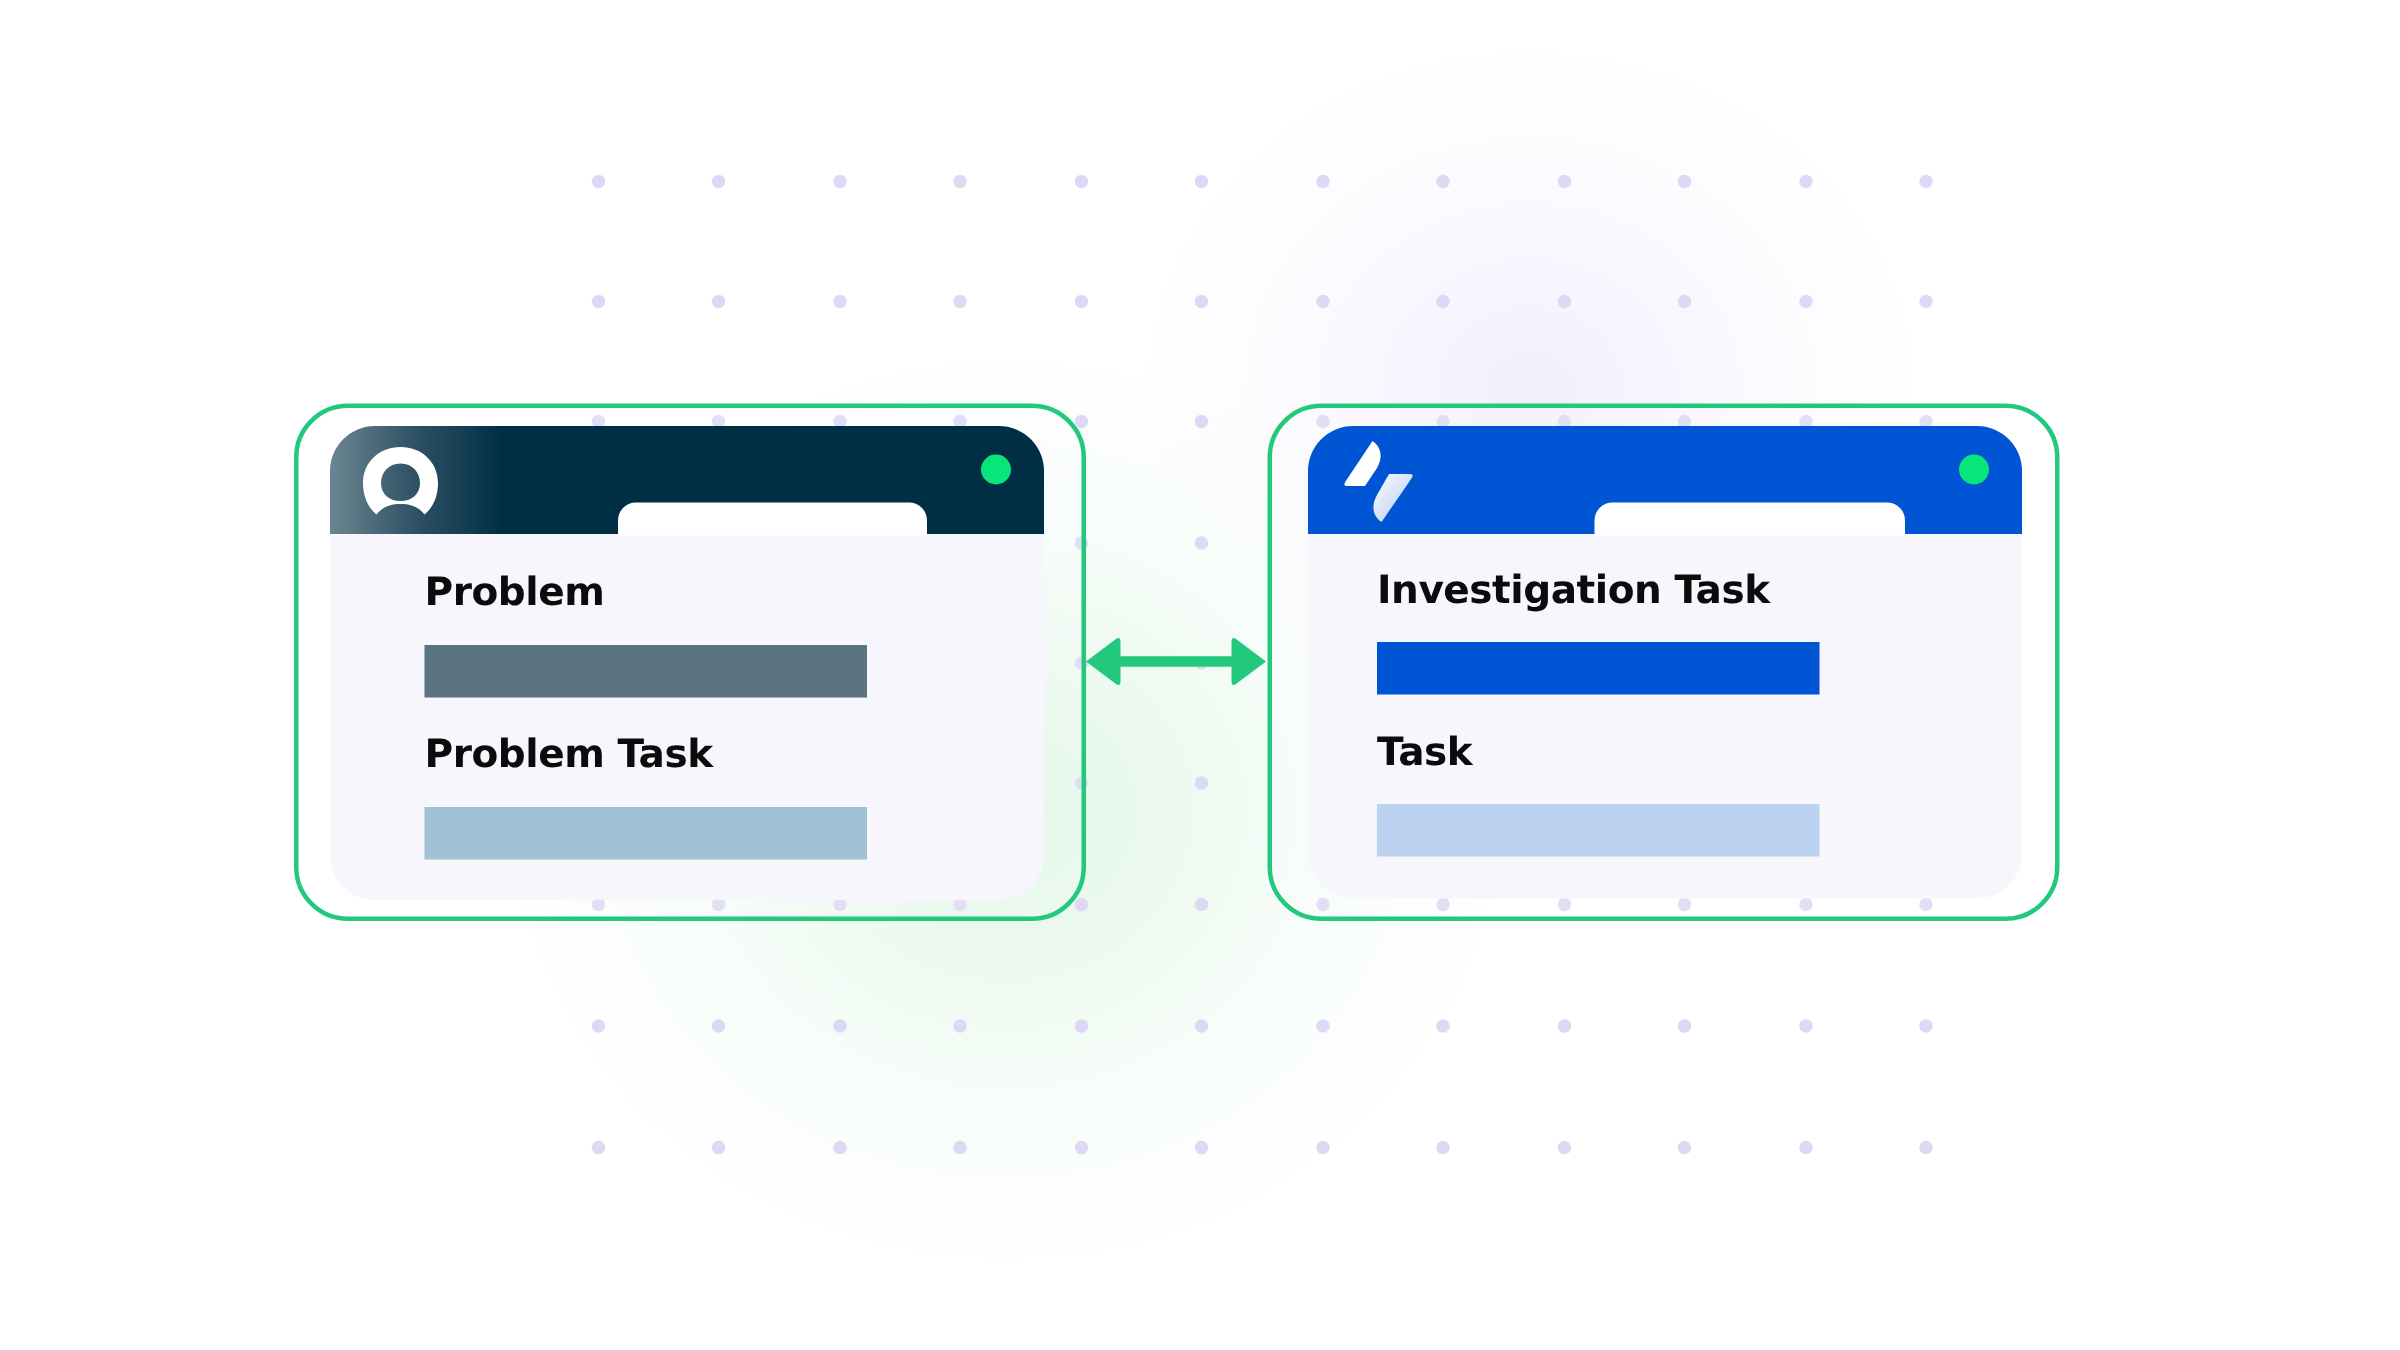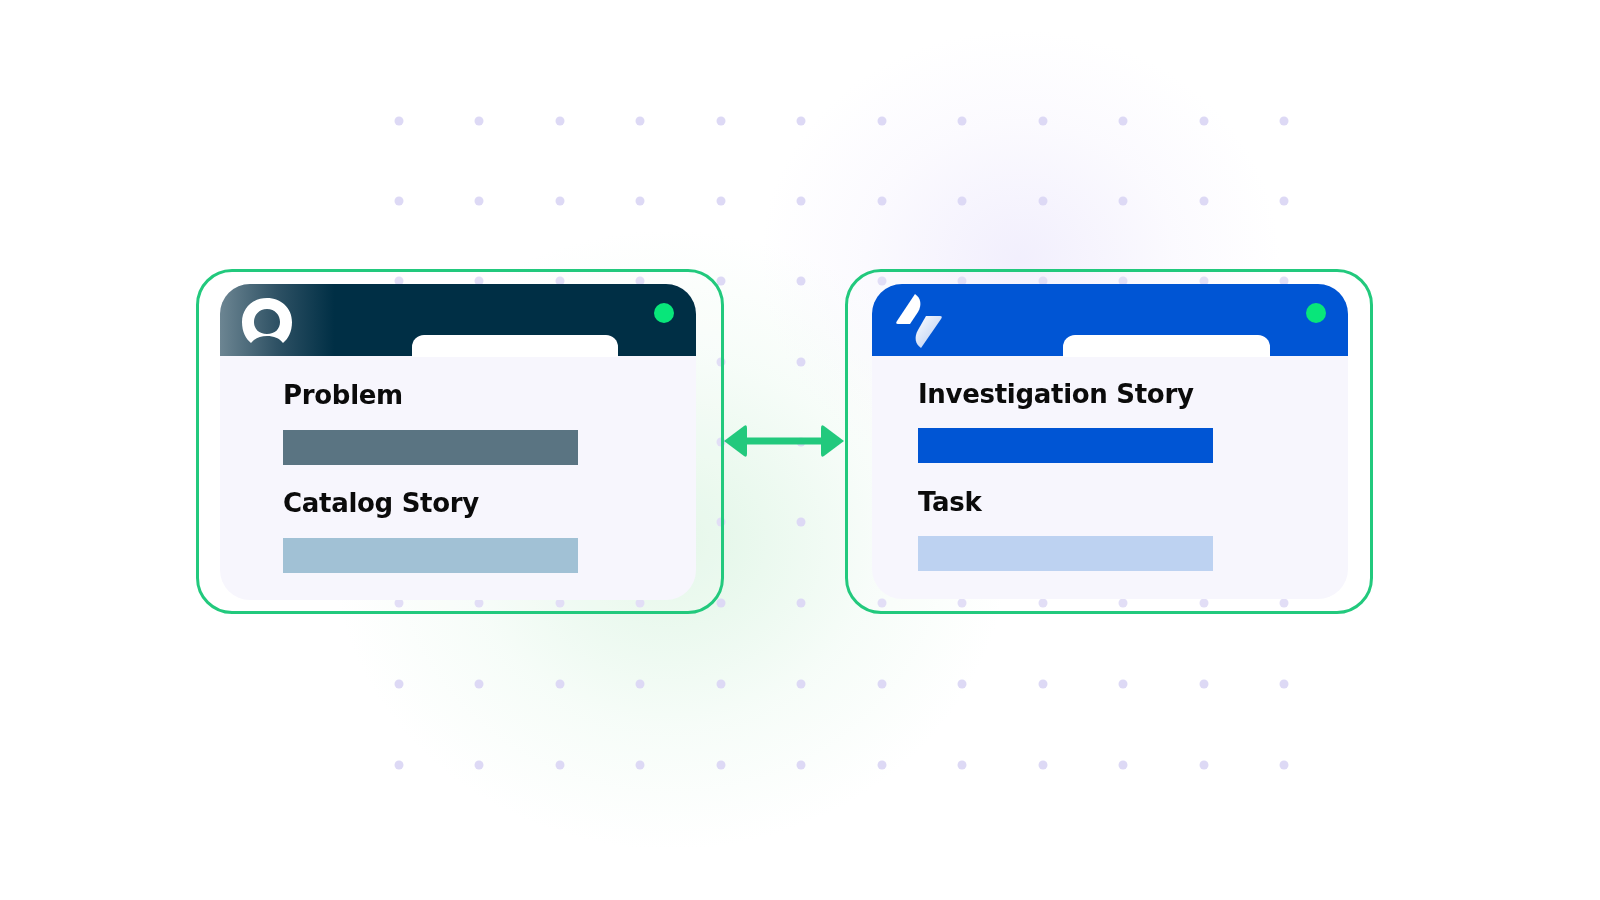--- a/index.html
+++ b/index.html
@@ -177,21 +177,21 @@
     <svg class="logo" style="left:20px; top:12px;" width="54" height="50" viewBox="0 0 54 50">
       <path d="M27 2 C13 2 2 12 2 26 C2 36 6 43 11 47 C15 42 20 40 27 40 C34 40 39 42 43 47 C48 43 52 36 52 26 C52 12 41 2 27 2 Z M27 13 C35 13 40 19 40 26 C40 33 35 38 27 38 C19 38 14 33 14 26 C14 19 19 13 27 13 Z" fill="#ffffff" fill-rule="evenodd"></path>
     </svg>
     <div class="header-tab" style="left:192px; width:206px;"></div>
     <div class="status-dot" style="left:434px; top:19px;"></div>
   </div>
 
   <div class="field-label" style="left:63px; top:96px;">Problem</div>
   <div class="field-bar" style="left:63px; top:146px; width:295px; background:#5a7482;"></div>
 
-  <div class="field-label" style="left:63px; top:204px;">Catalog Story</div>
+  <div class="field-label" style="left:63px; top:204px;">Problem Task</div>
   <div class="field-bar" style="left:63px; top:254px; width:295px; background:#a1c1d5;"></div>
 </div>
 
 <svg class="arrow" width="124" height="34" viewBox="0 0 124 34">
   <rect x="20" y="13.5" width="84" height="7" rx="2" fill="#22c97d"></rect>
   <path d="M2 17 L22 2 Q25 0 25 4 L25 30 Q25 34 22 32 Z" fill="#22c97d"></path>
   <path d="M122 17 L102 2 Q99 0 99 4 L99 30 Q99 34 102 32 Z" fill="#22c97d"></path>
 </svg>
 
 <div class="frame" style="left:845px; top:269px; width:528px; height:345px;"></div>
@@ -204,18 +204,18 @@
           <stop offset="1" stop-color="#aec6f0"></stop>
         </linearGradient>
       </defs>
       <path d="M21 2 C27 6 28 13 24 20 L16 32 L4 32 Q1 32 3 29 Z" fill="#ffffff"></path>
       <path d="M32 24 L46 24 Q49 24 47 27 L27 56 C21 52 20 45 24 38 Z" fill="url(#jg)"></path>
     </svg>
     <div class="header-tab" style="left:191px; width:207px;"></div>
     <div class="status-dot" style="left:434px; top:19px;"></div>
   </div>
 
-  <div class="field-label" style="left:46px; top:95px;">Investigation Story</div>
+  <div class="field-label" style="left:46px; top:95px;">Investigation Task</div>
   <div class="field-bar" style="left:46px; top:144px; width:295px; background:#0055d4;"></div>
 
   <div class="field-label" style="left:46px; top:203px;">Task</div>
   <div class="field-bar" style="left:46px; top:252px; width:295px; background:#bdd2f1;"></div>
 </div>
 
 </body></html>

